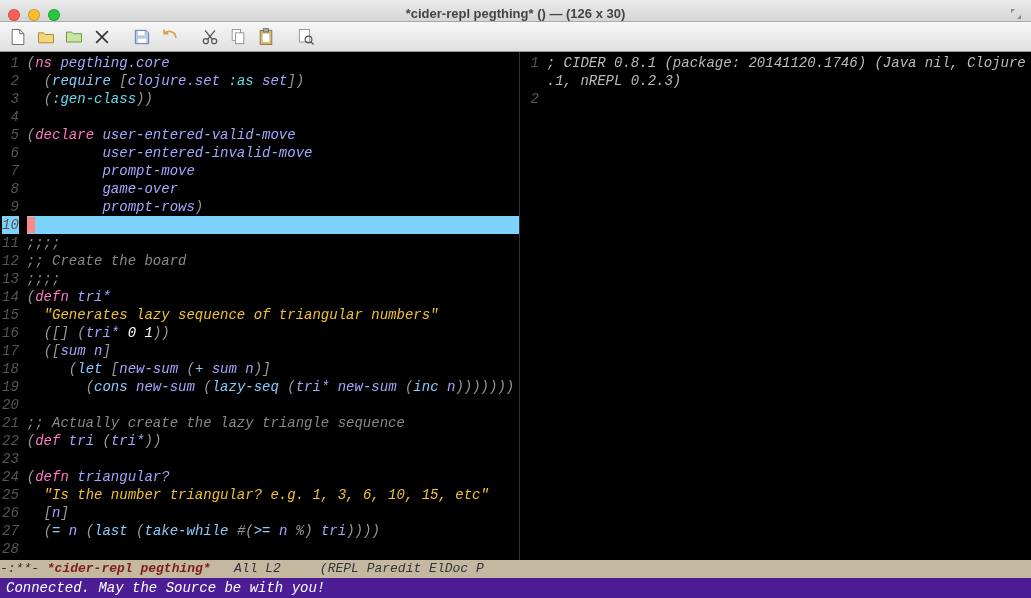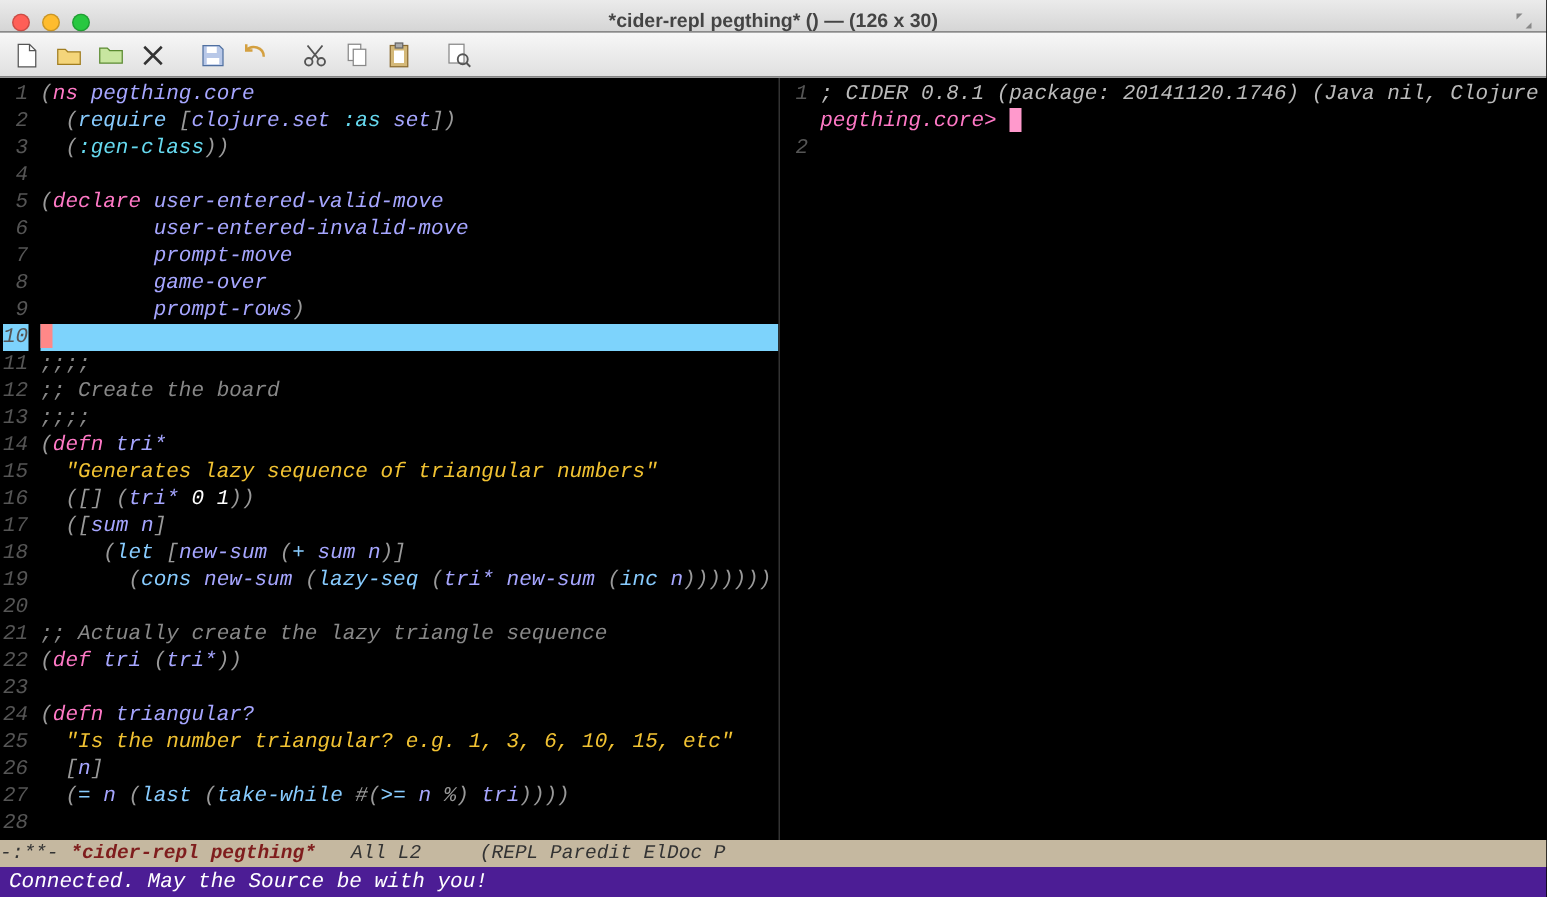--- a/index.html
+++ b/index.html
@@ -209,21 +209,21 @@
   </div>
 </div>
 
 <div class="editor-area">
   <div class="pane left">
     <div class="gutter" id="gutter-left"><div class="line"> 1</div><div class="line"> 2</div><div class="line"> 3</div><div class="line"> 4</div><div class="line"> 5</div><div class="line"> 6</div><div class="line"> 7</div><div class="line"> 8</div><div class="line"> 9</div><div class="line current">10</div><div class="line">11</div><div class="line">12</div><div class="line">13</div><div class="line">14</div><div class="line">15</div><div class="line">16</div><div class="line">17</div><div class="line">18</div><div class="line">19</div><div class="line">20</div><div class="line">21</div><div class="line">22</div><div class="line">23</div><div class="line">24</div><div class="line">25</div><div class="line">26</div><div class="line">27</div><div class="line">28</div></div>
     <div class="code" id="code-left"><div class="line"><span class="p">(</span><span class="def">ns</span> <span class="sym">pegthing.core</span></div><div class="line">  <span class="p">(</span><span class="fn">require</span> <span class="p">[</span><span class="sym">clojure.set</span> <span class="key">:as</span> <span class="sym">set</span><span class="p">]</span><span class="p">)</span></div><div class="line">  <span class="p">(</span><span class="key">:gen-class</span><span class="p">)</span><span class="p">)</span></div><div class="line"></div><div class="line"><span class="p">(</span><span class="def">declare</span> <span class="sym">user-entered-valid-move</span></div><div class="line">         <span class="sym">user-entered-invalid-move</span></div><div class="line">         <span class="sym">prompt-move</span></div><div class="line">         <span class="sym">game-over</span></div><div class="line">         <span class="sym">prompt-rows</span><span class="p">)</span></div><div class="line current"><span class="cursor-box"></span></div><div class="line"><span class="cmt">;;;;</span></div><div class="line"><span class="cmt">;; Create the board</span></div><div class="line"><span class="cmt">;;;;</span></div><div class="line"><span class="p">(</span><span class="def">defn</span> <span class="sym">tri*</span></div><div class="line">  <span class="str">"Generates lazy sequence of triangular numbers"</span></div><div class="line">  <span class="p">(</span><span class="p">[</span><span class="p">]</span> <span class="p">(</span><span class="sym">tri*</span> <span class="num">0</span> <span class="num">1</span><span class="p">)</span><span class="p">)</span></div><div class="line">  <span class="p">(</span><span class="p">[</span><span class="sym">sum</span> <span class="sym">n</span><span class="p">]</span></div><div class="line">     <span class="p">(</span><span class="fn">let</span> <span class="p">[</span><span class="sym">new-sum</span> <span class="p">(</span><span class="fn">+</span> <span class="sym">sum</span> <span class="sym">n</span><span class="p">)</span><span class="p">]</span></div><div class="line">       <span class="p">(</span><span class="fn">cons</span> <span class="sym">new-sum</span> <span class="p">(</span><span class="fn">lazy-seq</span> <span class="p">(</span><span class="sym">tri*</span> <span class="sym">new-sum</span> <span class="p">(</span><span class="fn">inc</span> <span class="sym">n</span><span class="p">)</span><span class="p">)</span><span class="p">)</span><span class="p">)</span><span class="p">)</span><span class="p">)</span><span class="p">)</span></div><div class="line"></div><div class="line"><span class="cmt">;; Actually create the lazy triangle sequence</span></div><div class="line"><span class="p">(</span><span class="def">def</span> <span class="sym">tri</span> <span class="p">(</span><span class="sym">tri*</span><span class="p">)</span><span class="p">)</span></div><div class="line"></div><div class="line"><span class="p">(</span><span class="def">defn</span> <span class="sym">triangular?</span></div><div class="line">  <span class="str">"Is the number triangular? e.g. 1, 3, 6, 10, 15, etc"</span></div><div class="line">  <span class="p">[</span><span class="sym">n</span><span class="p">]</span></div><div class="line">  <span class="p">(</span><span class="fn">=</span> <span class="sym">n</span> <span class="p">(</span><span class="fn">last</span> <span class="p">(</span><span class="fn">take-while</span> <span class="p">#</span><span class="p">(</span><span class="fn">&gt;=</span> <span class="sym">n</span> <span class="p">%</span><span class="p">)</span> <span class="sym">tri</span><span class="p">)</span><span class="p">)</span><span class="p">)</span><span class="p">)</span></div><div class="line"></div></div>
   </div>
   <div class="pane right">
     <div class="gutter" id="gutter-right"><div class="line"> 1</div><div class="line"> </div><div class="line"> 2</div></div>
-    <div class="code" id="code-right"><div class="line"><span class="replinfo">; CIDER 0.8.1 (package: 20141120.1746) (Java nil, Clojure 1.5</span></div><div class="line"><span class="prompt">pegthing.core&gt;</span> <span class="cursor-pink"></span></div></div>
+    <div class="code" id="code-right"><div class="line"><span class="replinfo">; CIDER 0.8.1 (package: 20141120.1746) (Java nil, Clojure 1.5</span></div><div class="line"><span class="replinfo">.1, nREPL 0.2.3)</span></div></div>
   </div>
 </div>
 
 <div class="modeline">
   <div class="right"><span>-:**- </span><span class="buf2">*cider-repl pegthing*</span><span>   All L2     (REPL Paredit ElDoc P</span></div>
 </div>
 
 <div class="minibuffer">
   <span>Connected.  May the Source be with you!</span>
 </div>

